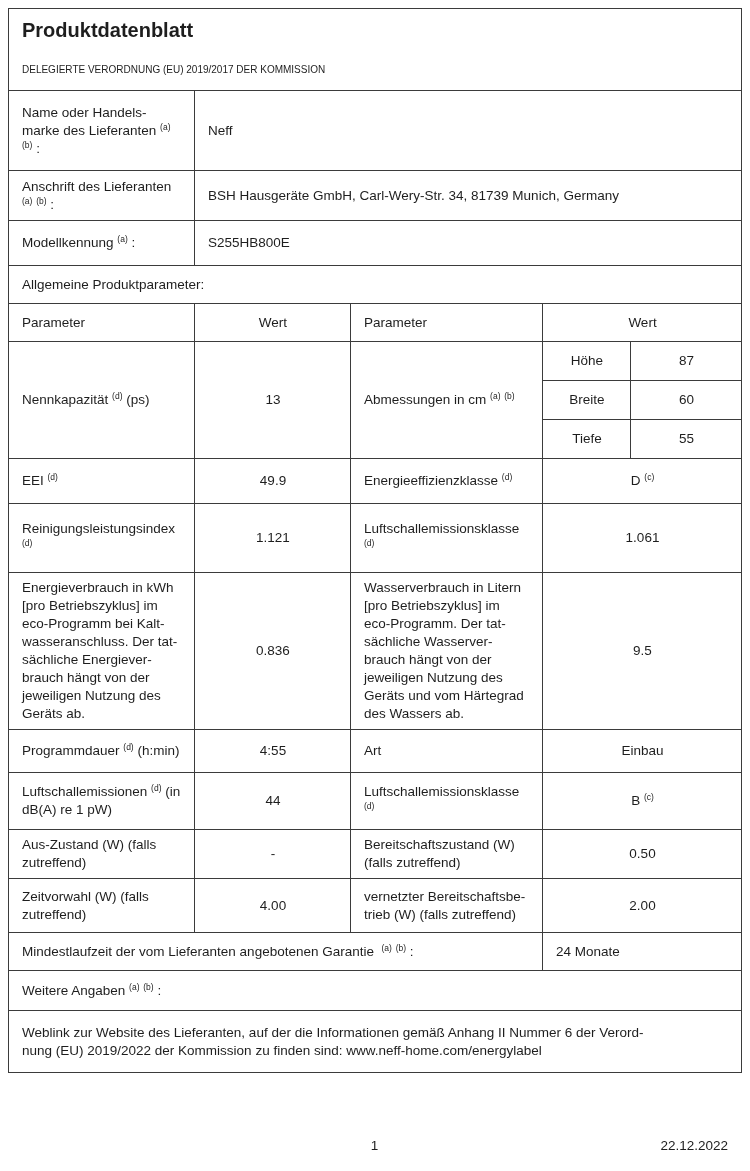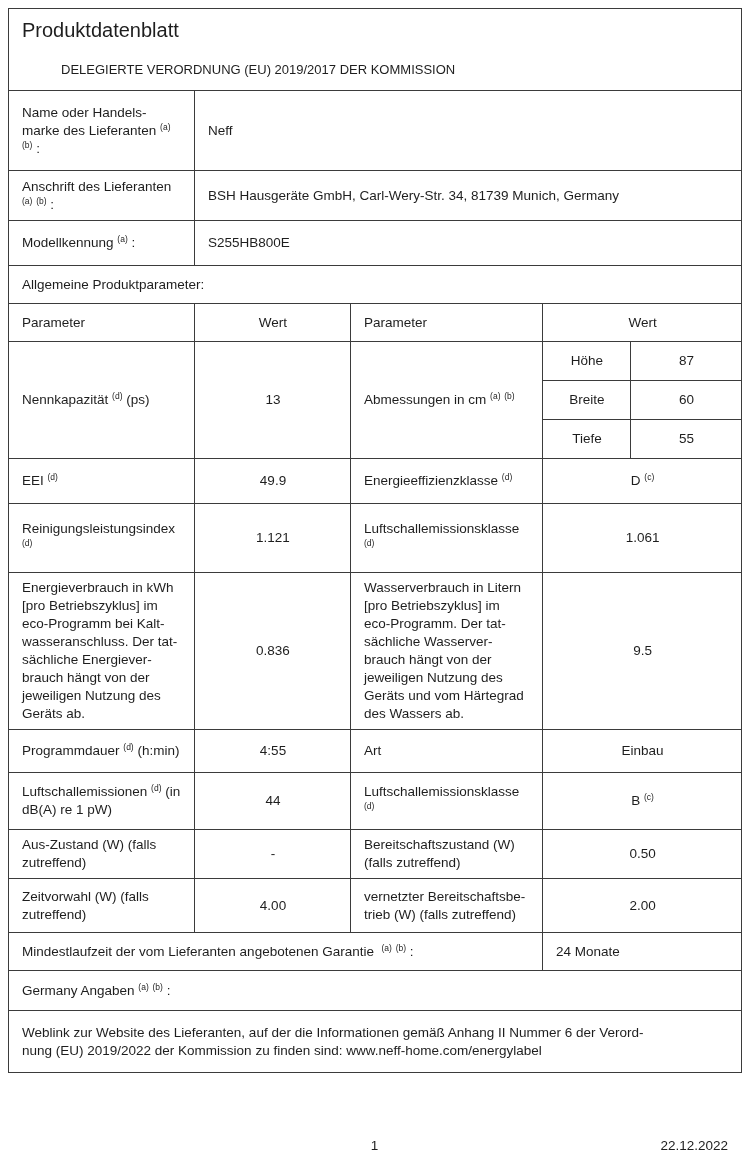--- a/index.html
+++ b/index.html
@@ -30,24 +30,24 @@
   .center { text-align: center; }
   sup {
     font-size: 8.5px;
     line-height: 0;
     vertical-align: super;
     letter-spacing: 0;
   }
   .title-cell { padding: 12px 13px 10px 13px; }
   .doc-title {
     font-size: 20px;
-    font-weight: normal;
+    font-weight: bold;
     margin-bottom: 22px;
   }
-  .doc-subtitle { font-size: 13px; margin-left: 39px; }
+  .doc-subtitle { font-size: 10px; }
   .prelines { white-space: pre-line; }
   .footer {
     position: absolute;
     left: 8px;
     top: 1138px;
     width: 733px;
     font-size: 13.5px;
   }
   .footer .page-num {
     position: absolute;
@@ -224,21 +224,21 @@
 
     <tr style="height:38px">
       <td colspan="3" class="bold">
         <span>Mindestlaufzeit der vom Lieferanten angebotenen Garantie</span>&nbsp; <sup>(a)</sup> <sup>(b)</sup> <span>:</span>
       </td>
       <td colspan="2">24 Monate</td>
     </tr>
 
     <tr style="height:40px">
       <td colspan="5" class="bold">
-        <span>Germany Angaben</span> <sup>(a)</sup> <sup>(b)</sup> <span>:</span>
+        <span>Weitere Angaben</span> <sup>(a)</sup> <sup>(b)</sup> <span>:</span>
       </td>
     </tr>
 
     <tr style="height:62px">
       <td colspan="5" class="prelines">Weblink zur Website des Lieferanten, auf der die Informationen gemäß Anhang II Nummer 6 der Verord-
 nung (EU) 2019/2022 der Kommission zu finden sind: www.neff-home.com/energylabel</td>
     </tr>
   </tbody>
     </table>
 

